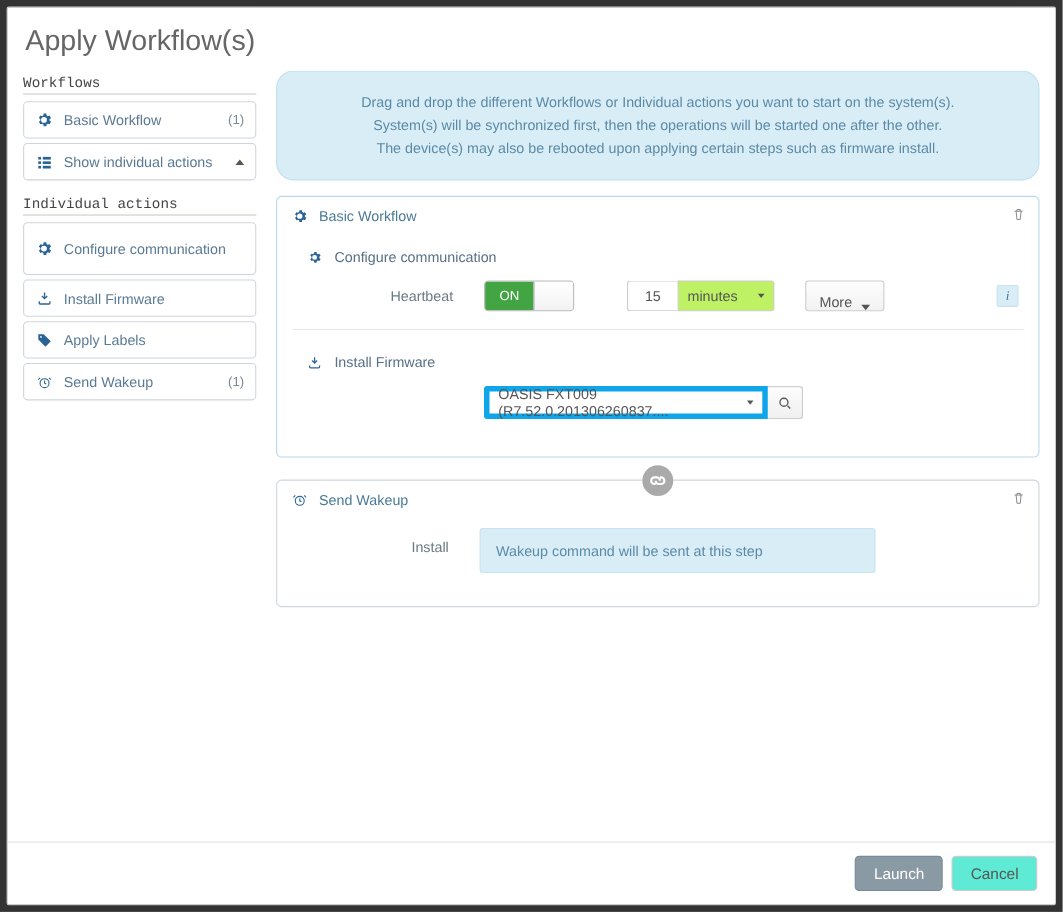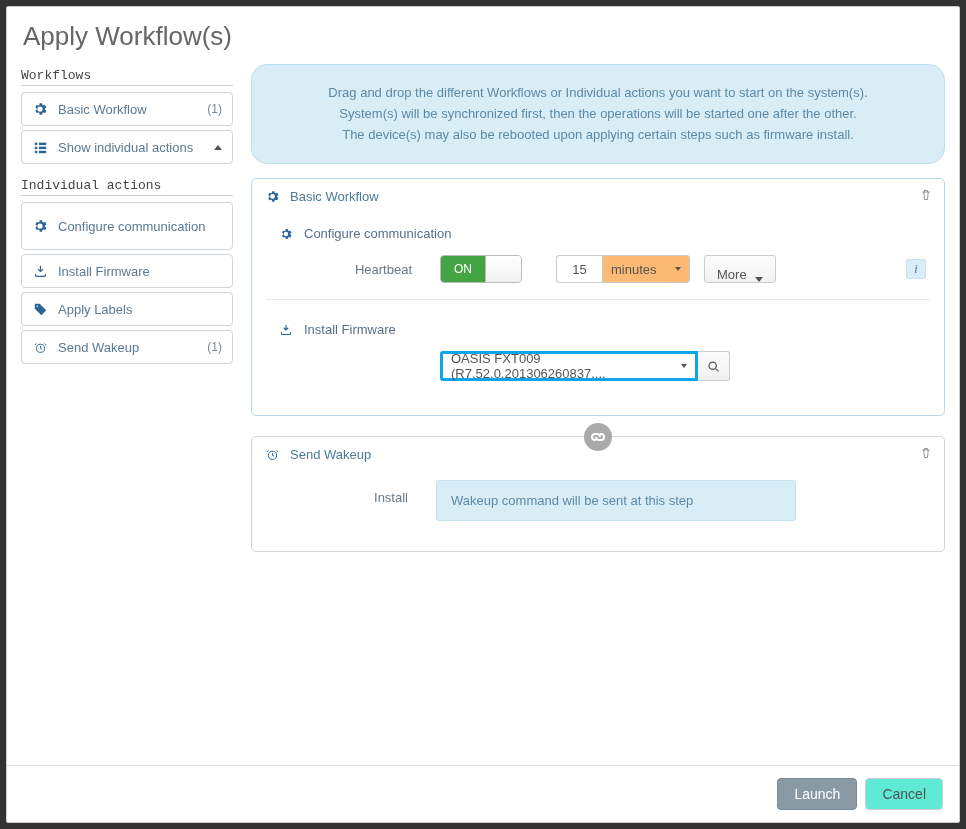--- a/index.html
+++ b/index.html
@@ -141,21 +141,21 @@
   width: 170px;
   text-align: right;
   color: #6a7a84;
   font-size: 13px;
   padding-right: 28px;
 }
 .controls {
   flex: 1;
   display: flex;
   align-items: center;
-  gap: 14px;
+  gap: 28px;
 }
 .toggle {
   width: 82px; height: 28px;
   border: 1px solid #bbb;
   border-radius: 4px;
   background: #e6e6e6;
   display: flex;
   cursor: pointer;
   overflow: hidden;
 }
@@ -185,21 +185,21 @@
   font-size: 13px;
   color: #555;
 }
 .interval-unit {
   width: 88px; height: 28px;
   border: 1px solid #ccc;
   border-radius: 0 3px 3px 0;
   padding: 0 8px;
   font-size: 13px;
   color: #555;
-  background: #fdba74;
+  background: #bef264;
   display: flex; align-items:center; justify-content:space-between;
   cursor: pointer;
 }
 .more-btn {
   height: 28px;
   border: 1px solid #ccc;
   border-radius: 3px;
   padding: 0 12px;
   background: linear-gradient(#fdfdfd,#f2f2f2);
   color: #555;
@@ -223,21 +223,21 @@
   color: #3a7a9a;
   font-style: italic;
   font-family: Georgia, serif;
   display: flex; align-items:center; justify-content: center;
   font-size: 12px;
   cursor: pointer;
 }
 .select-group { display: flex; }
 .select-group .sel {
   width: 258px; height: 30px;
-  border: 3px solid #0ea5e9;
+  border: 5px solid #0ea5e9;
   border-radius: 3px 0 0 3px;
   padding: 0 8px;
   font-size: 13px;
   color: #555;
   display:flex; align-items:center; justify-content:space-between;
   cursor: pointer;
   background:#fff;
 }
 .select-group .search-btn {
   width: 32px; height: 30px;

